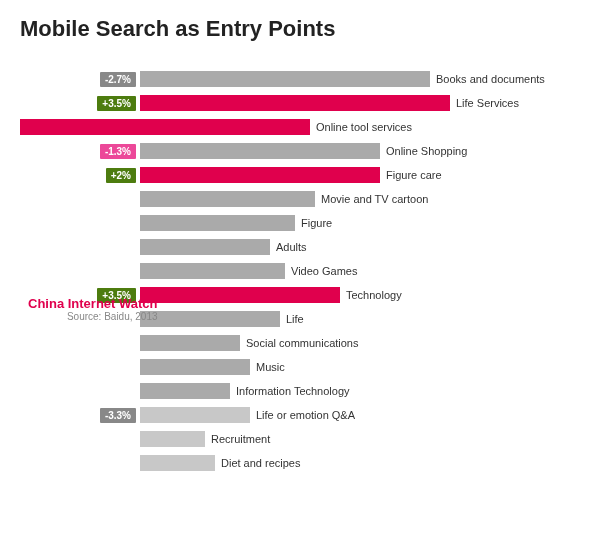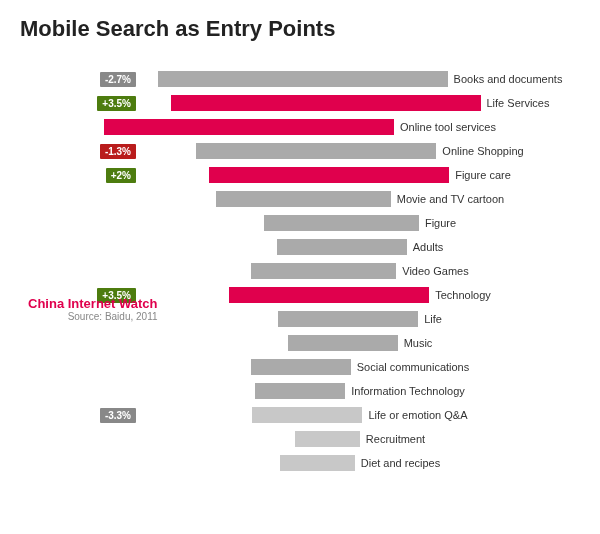--- a/index.html
+++ b/index.html
@@ -43,26 +43,25 @@
       font-size: 10px;
       font-weight: bold;
       padding: 2px 5px;
       border-radius: 1px;
       color: #fff;
       white-space: nowrap;
       text-align: center;
     }
     .badge-gray { background: #888; }
     .badge-blue { background: #4d7c0f; }
-    .badge-yellow { background: #b91c1c; color: #fff; }
+    .badge-yellow { background: #ec4899; color: #fff; }
     .bar-area {
       flex: 1;
       display: flex;
       align-items: center;
-      justify-content: center;
     }
     .bar {
       height: 16px;
       display: inline-block;
     }
     .bar-gray { background: #aaa; }
     .bar-pink { background: #e0004d; }
     .bar-light { background: #c8c8c8; }
     .label {
       font-size: 11px;
@@ -176,34 +175,34 @@
       <div class="row">
         <div class="badge-area"></div>
         <div class="bar-area">
           <div class="bar bar-gray" style="width: 140px;"></div>
           <span class="label">Life</span>
         </div>
       </div>
       <div class="row">
         <div class="badge-area"></div>
         <div class="bar-area">
+          <div class="bar bar-gray" style="width: 100px;"></div>
+          <span class="label">Social communications</span>
+        </div>
+      </div>
+      <div class="row">
+        <div class="badge-area"></div>
+        <div class="bar-area">
           <div class="bar bar-gray" style="width: 110px;"></div>
           <span class="label">Music</span>
         </div>
       </div>
       <div class="row">
         <div class="badge-area"></div>
         <div class="bar-area">
-          <div class="bar bar-gray" style="width: 100px;"></div>
-          <span class="label">Social communications</span>
-        </div>
-      </div>
-      <div class="row">
-        <div class="badge-area"></div>
-        <div class="bar-area">
           <div class="bar bar-gray" style="width: 90px;"></div>
           <span class="label">Information Technology</span>
         </div>
       </div>
       <div class="row">
         <div class="badge-area">
           <span class="badge badge-gray">-3.3%</span>
         </div>
         <div class="bar-area">
           <div class="bar bar-light" style="width: 110px;"></div>
@@ -219,16 +218,16 @@
       </div>
       <div class="row">
         <div class="badge-area"></div>
         <div class="bar-area">
           <div class="bar bar-light" style="width: 75px;"></div>
           <span class="label">Diet and recipes</span>
         </div>
       </div>
       <div class="watermark">
       <div class="watermark-title">China Internet Watch</div>
-      <div class="watermark-sub">Source: Baidu, 2011</div>
+      <div class="watermark-sub">Source: Baidu, 2013</div>
     </div>
     </div>
 </div>
 
 </body></html>

